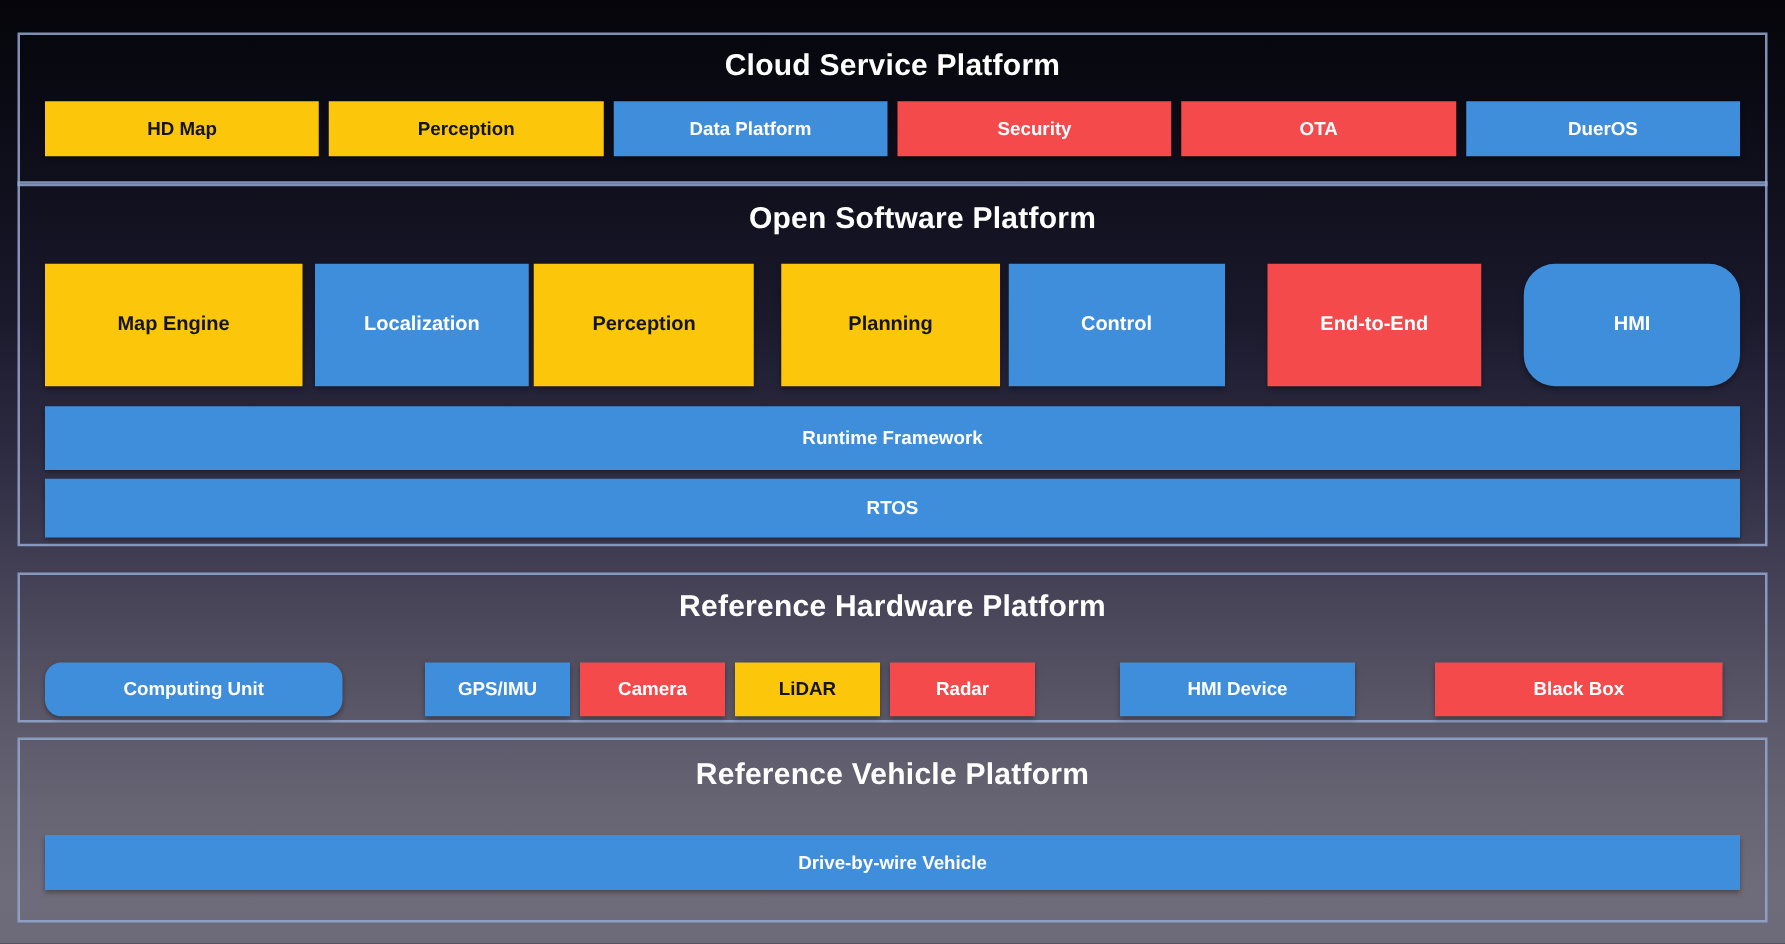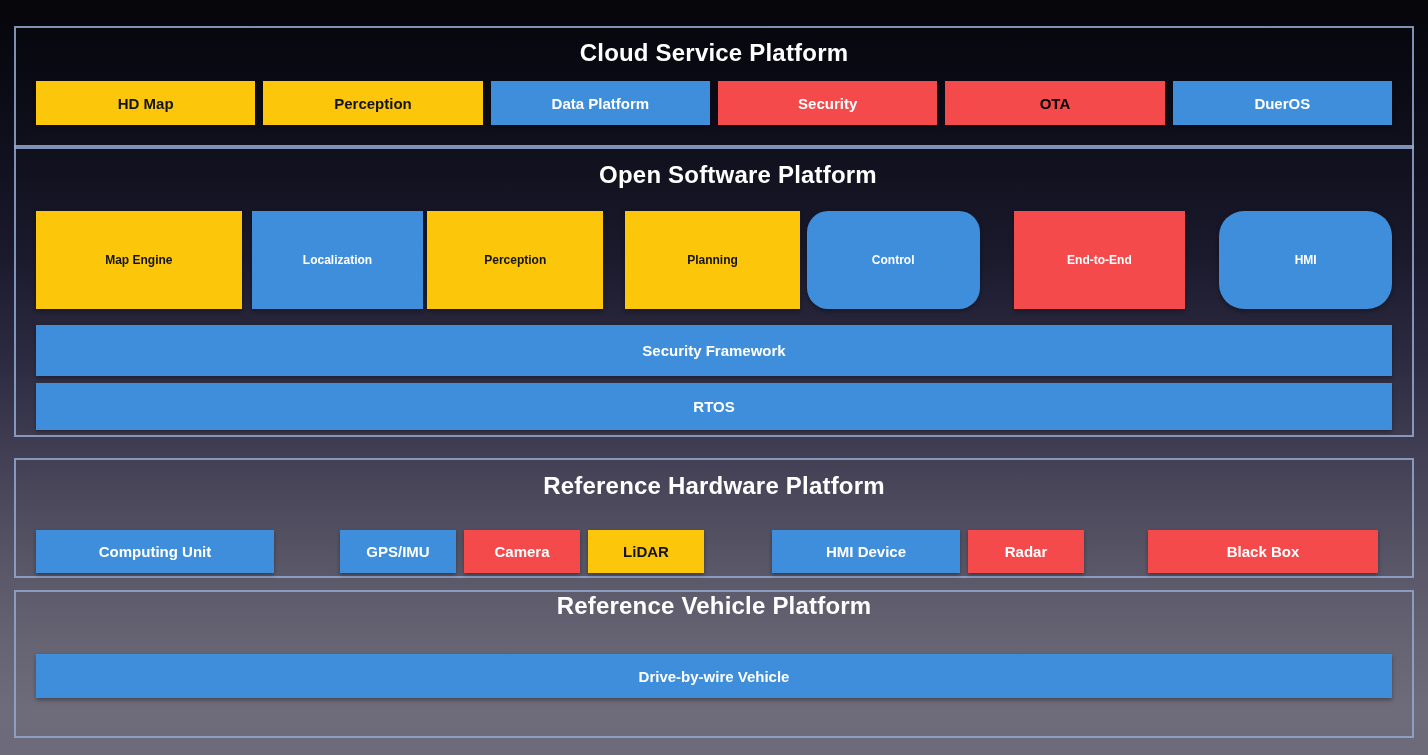--- a/index.html
+++ b/index.html
@@ -37,21 +37,21 @@
     text-align: center;
     color: #ffffff;
     font-size: 24px;
     line-height: 28px;
     font-weight: bold;
     letter-spacing: 0.2px;
   }
   .panel-cloud h2    { margin-top: 11px; }
   .panel-software h2 { margin-top: 14px; padding-left: 48px; }
   .panel-hardware h2 { margin-top: 12px; }
-  .panel-vehicle h2  { }
+  .panel-vehicle h2  { margin-top: 14px; }
 
   .row {
     display: flex;
     margin-left: 20px;
     margin-right: 20px;
   }
   .box {
     display: flex;
     align-items: center;
     justify-content: center;
@@ -59,21 +59,21 @@
     text-align: center;
     box-shadow: 0 2px 4px rgba(0,0,0,0.35);
   }
 
   
   .row-cloud { margin-top: 14px; gap: 8px; }
   .row-cloud .box { flex: 1; height: 44px; font-size: 15px; }
 
   
   .row-modules { margin-top: 22px; }
-  .row-modules .box { height: 98px; font-size: 12px; }
+  .row-modules .box { height: 98px; font-size: 16px; }
   .w-mapengine    { width: 206px; }
   .w-localization { width: 172px; margin-left: 10px; }
   .w-perception   { width: 176px; margin-left: 4px; }
   .w-planning     { width: 175px; margin-left: 22px; }
   .w-control      { width: 173px; margin-left: 7px;  }
   .w-endtoend     { width: 172px; margin-left: 34px; }
   .w-hmi          { width: 173px; margin-left: 34px; }
 
   
   .row-layer { }
@@ -103,53 +103,53 @@
 
 <div class="canvas">
 
   <section class="panel panel-cloud">
     <h2>Cloud Service Platform</h2>
     <div class="row row-cloud">
       <div class="box" style="background: rgb(252, 198, 10); color: rgb(20, 20, 20);">HD Map</div>
       <div class="box" style="background: rgb(252, 198, 10); color: rgb(20, 20, 20);">Perception</div>
       <div class="box" style="background: rgb(62, 142, 219); color: rgb(255, 255, 255);">Data Platform</div>
       <div class="box" style="background: rgb(245, 74, 76); color: rgb(255, 255, 255);">Security</div>
-      <div class="box" style="background: rgb(245, 74, 76); color: #000000;">OTA</div>
+      <div class="box" style="background: rgb(245, 74, 76); color: #ffffff;">OTA</div>
       <div class="box" style="background: rgb(62, 142, 219); color: rgb(255, 255, 255);">DuerOS</div>
     </div>
   </section>
 
   <section class="panel panel-software">
     <h2>Open Software Platform</h2>
     <div class="row row-modules">
       <div class="box w-mapengine" style="background: rgb(252, 198, 10); color: rgb(20, 20, 20);">Map Engine</div>
       <div class="box w-localization" style="background: rgb(62, 142, 219); color: rgb(255, 255, 255);">Localization</div>
       <div class="box w-perception" style="background: rgb(252, 198, 10); color: rgb(20, 20, 20);">Perception</div>
       <div class="box w-planning" style="background: rgb(252, 198, 10); color: rgb(20, 20, 20);">Planning</div>
-      <div class="box w-control" style="background: rgb(62, 142, 219); color: rgb(255, 255, 255); border-radius: 21px;">Control</div>
+      <div class="box w-control" style="background: rgb(62, 142, 219); color: rgb(255, 255, 255);">Control</div>
       <div class="box w-endtoend" style="background: rgb(245, 74, 76); color: rgb(255, 255, 255);">End-to-End</div>
       <div class="box w-hmi" style="background: rgb(62, 142, 219); color: rgb(255, 255, 255); border-radius: 25px;">HMI</div>
     </div>
     <div class="row row-layer row-runtime">
-      <div class="box" style="background: rgb(62, 142, 219); color: rgb(255, 255, 255);">Security Framework</div>
+      <div class="box" style="background: rgb(62, 142, 219); color: rgb(255, 255, 255);">Runtime Framework</div>
     </div>
     <div class="row row-layer row-rtos">
       <div class="box" style="background: rgb(62, 142, 219); color: rgb(255, 255, 255);">RTOS</div>
     </div>
   </section>
 
   <section class="panel panel-hardware">
     <h2>Reference Hardware Platform</h2>
     <div class="row row-hardware">
-      <div class="box w-computing" style="background: rgb(62, 142, 219); color: rgb(255, 255, 255);">Computing Unit</div>
+      <div class="box w-computing" style="background: rgb(62, 142, 219); color: rgb(255, 255, 255); border-radius: 13px;">Computing Unit</div>
       <div class="box w-gpsimu" style="background: rgb(62, 142, 219); color: rgb(255, 255, 255);">GPS/IMU</div>
       <div class="box w-camera" style="background: rgb(245, 74, 76); color: rgb(255, 255, 255);">Camera</div>
       <div class="box w-lidar" style="background: rgb(252, 198, 10); color: rgb(20, 20, 20);">LiDAR</div>
+      <div class="box w-radar" style="background: rgb(245, 74, 76); color: rgb(255, 255, 255);">Radar</div>
       <div class="box w-hmidevice" style="background: rgb(62, 142, 219); color: rgb(255, 255, 255);">HMI Device</div>
-      <div class="box w-radar" style="background: rgb(245, 74, 76); color: rgb(255, 255, 255);">Radar</div>
       <div class="box w-blackbox" style="background: rgb(245, 74, 76); color: rgb(255, 255, 255);">Black Box</div>
     </div>
   </section>
 
   <section class="panel panel-vehicle">
     <h2>Reference Vehicle Platform</h2>
     <div class="row row-vehicle">
       <div class="box" style="background: rgb(62, 142, 219); color: rgb(255, 255, 255); text-align: right;">Drive-by-wire Vehicle</div>
     </div>
   </section>

